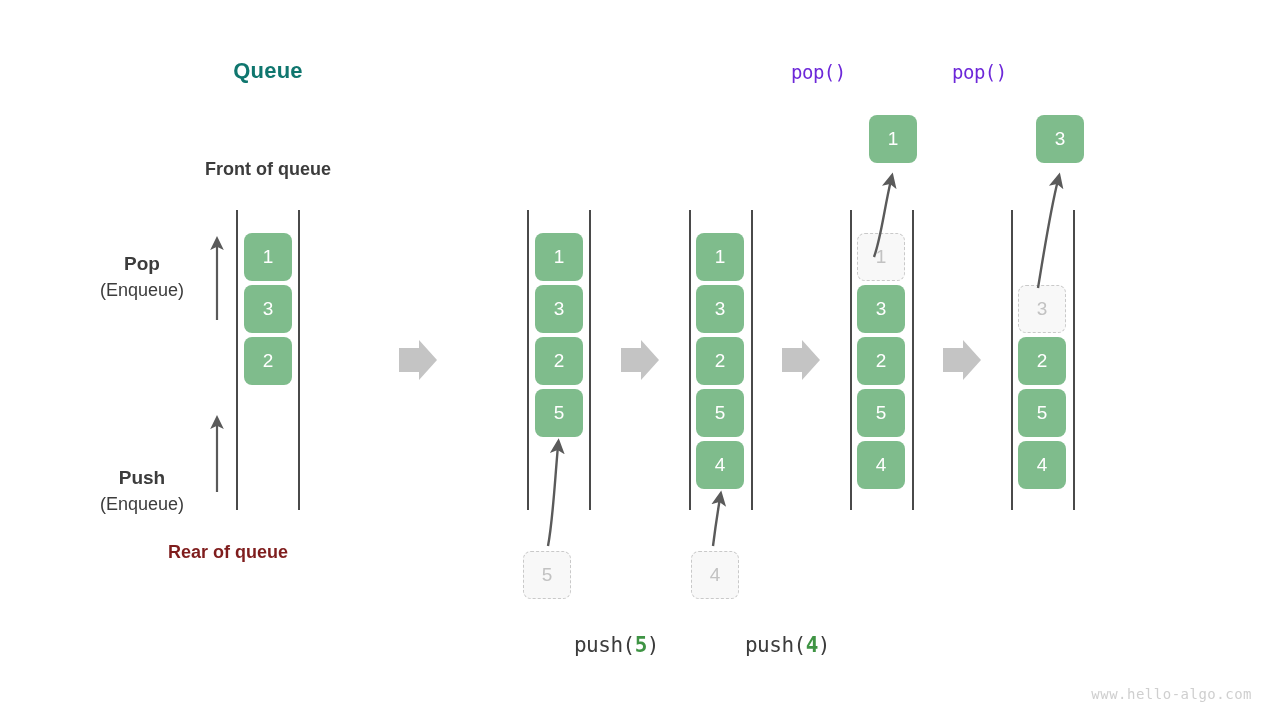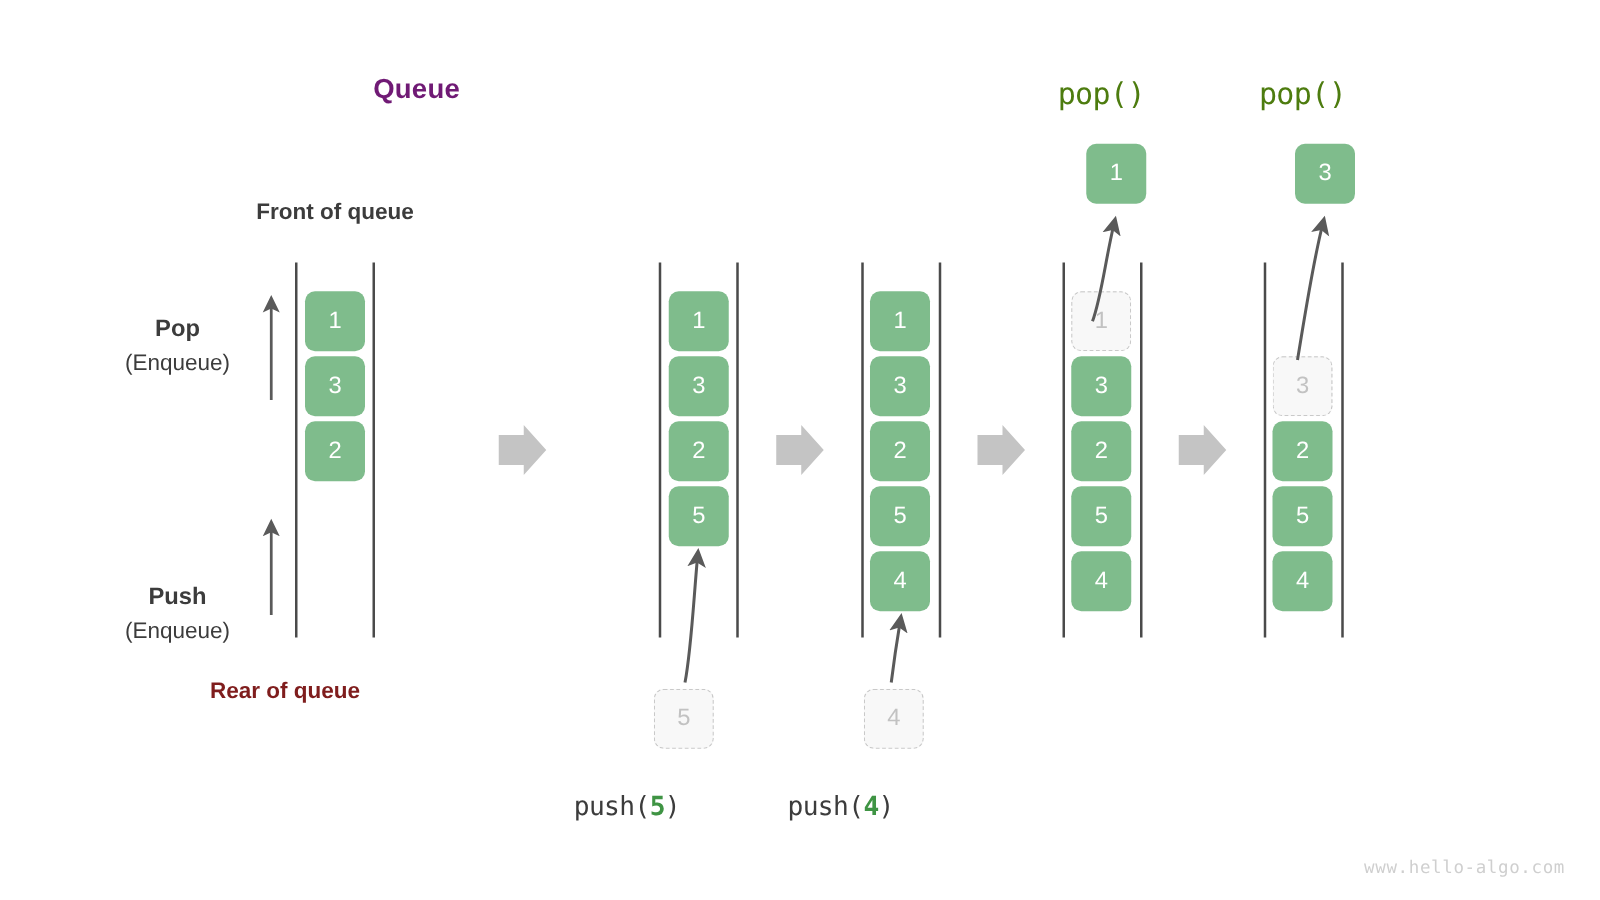--- a/index.html
+++ b/index.html
@@ -21,24 +21,24 @@
     left: 0; top: 0;
     width: 1280px;
     height: 720px;
   }
 
   
   .title-queue {
     position: absolute;
     left: 168px; top: 58px;
     width: 200px;
-    text-align: right;
+    text-align: center;
     font-size: 22px;
     font-weight: bold;
-    color: #701a75;
+    color: #0f766e;
     letter-spacing: 0.2px;
   }
   .label-front {
     position: absolute;
     left: 168px; top: 159px;
     width: 200px;
     text-align: center;
     font-size: 18px;
     font-weight: bold;
     color: #3c3c3c;
@@ -96,39 +96,38 @@
   .box.ghost {
     background: #f8f8f8;
     border: 1.6px dashed #c9c9c9;
     color: #c2c2c2;
   }
 
   
   .op-caption {
     position: absolute;
     width: 200px;
-    text-align: left;
+    text-align: right;
     font-family: "DejaVu Sans Mono", "Liberation Mono", monospace;
     font-size: 21px;
     color: #3c3c3c;
     letter-spacing: -0.5px;
   }
   .op-caption .arg {
     color: #3f9444;
     font-weight: bold;
   }
 
   
   .pop-header {
     position: absolute;
     width: 180px;
-    text-align: center;
     font-family: "DejaVu Sans Mono", "Liberation Mono", monospace;
-    font-size: 24px;
-    color: #4d7c0f;
+    font-size: 19px;
+    color: #6d28d9;
     letter-spacing: -0.5px;
   }
 
   
   .watermark {
     position: absolute;
     right: 28px;
     bottom: 18px;
     font-family: "DejaVu Sans Mono", "Liberation Mono", monospace;
     font-size: 14px;

